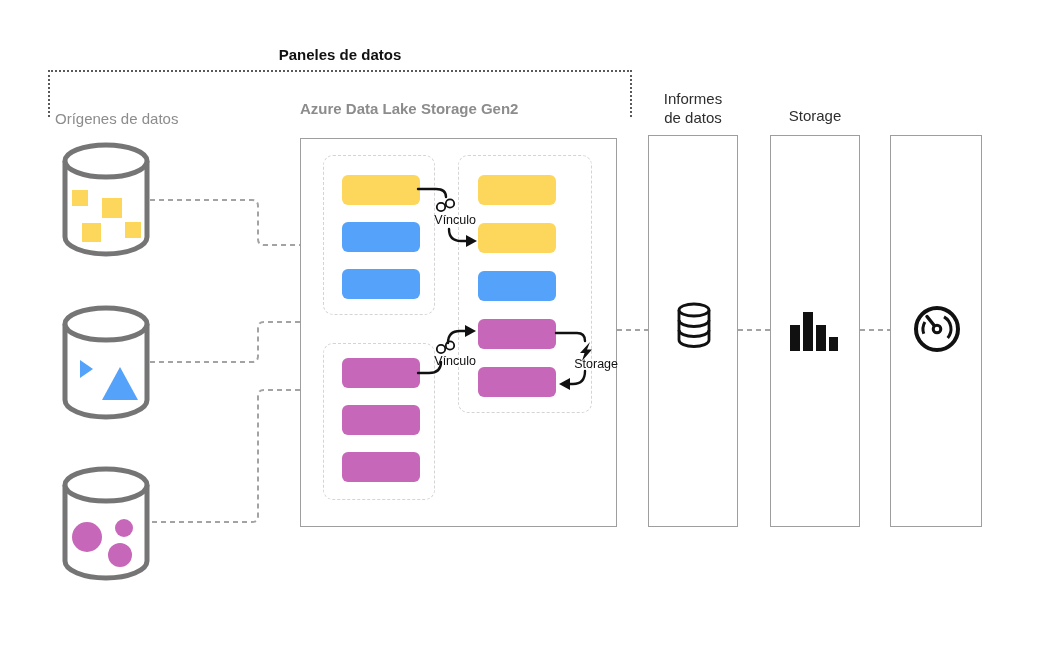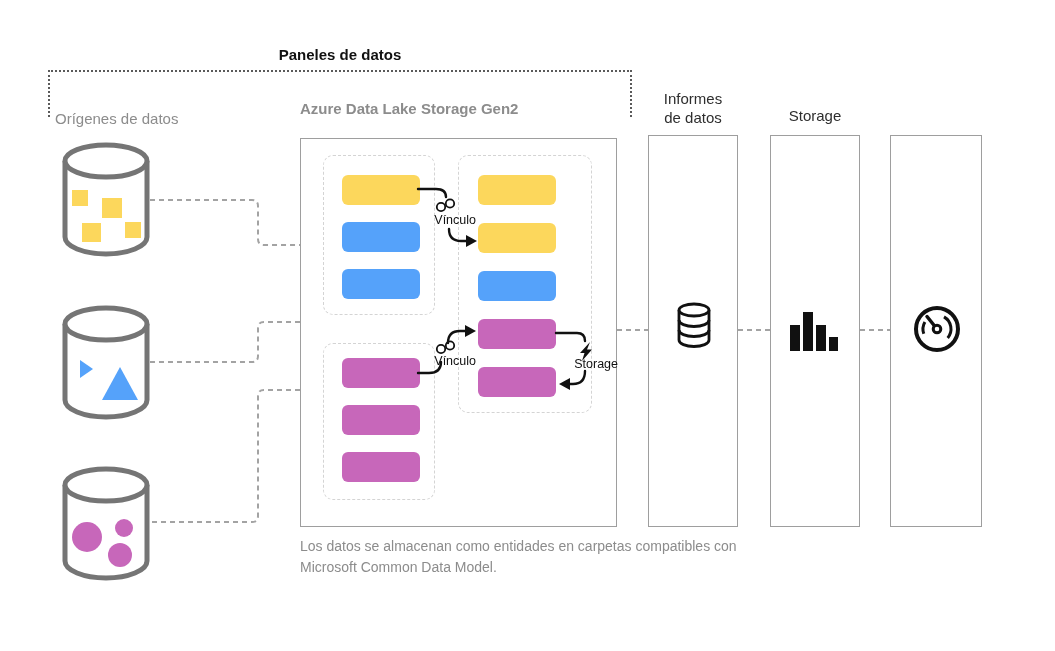--- a/index.html
+++ b/index.html
@@ -166,18 +166,14 @@
   <div class="abs solid-box" style="left:890px;top:135px;width:92px;height:392px;">
     <svg style="position:absolute;left:20px;top:167px;" width="52" height="52" viewBox="0 0 52 52">
       <circle cx="26" cy="26" r="21" fill="none" style="stroke:var(--c-black)" stroke-width="4"></circle>
       <path d="M12.8 30.8 A14 14 0 0 1 13.9 19" fill="none" style="stroke:var(--c-black)" stroke-width="3"></path>
       <path d="M33 13.9 A14 14 0 0 1 36.7 35" fill="none" style="stroke:var(--c-black)" stroke-width="3"></path>
       <line x1="26" y1="26" x2="16" y2="13.5" style="stroke:var(--c-black)" stroke-width="3.5" stroke-linecap="round"></line>
       <circle cx="26" cy="26" r="3.8" fill="#fff" style="stroke:var(--c-black)" stroke-width="3"></circle>
     </svg>
   </div>
 
-  <div class="abs caption" style="left:300px;top:536px;width:520px;">
-    <div>Los datos se almacenan como entidades en carpetas compatibles con</div>
-    <div>Microsoft Common Data Model.</div>
-  </div>
 
 </div>
 
 </body></html>

